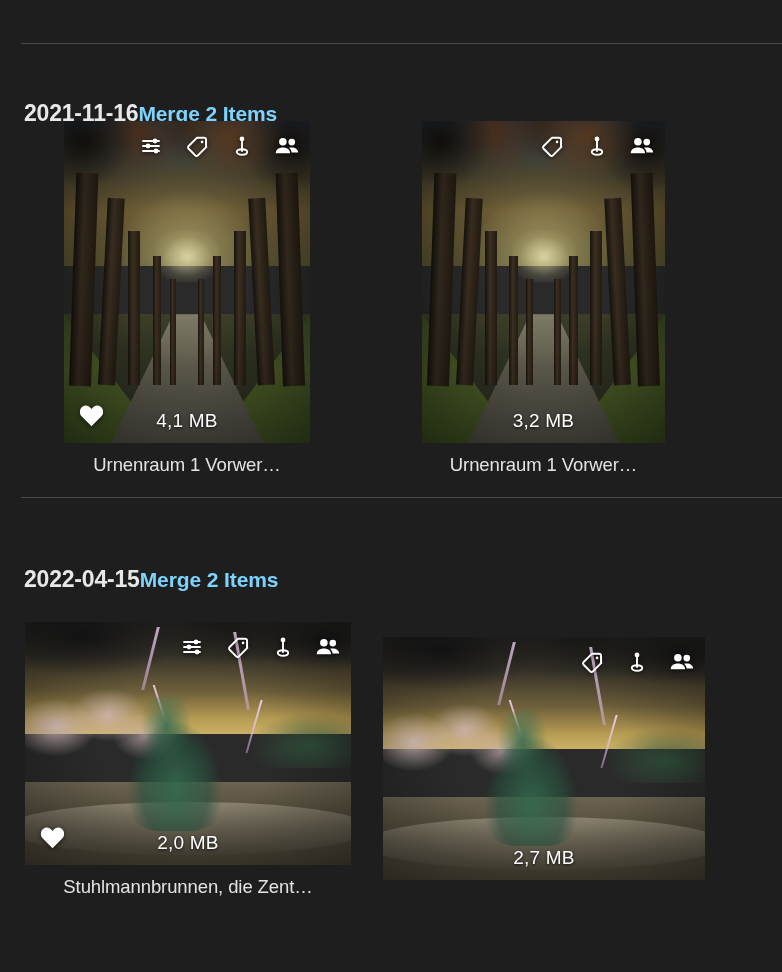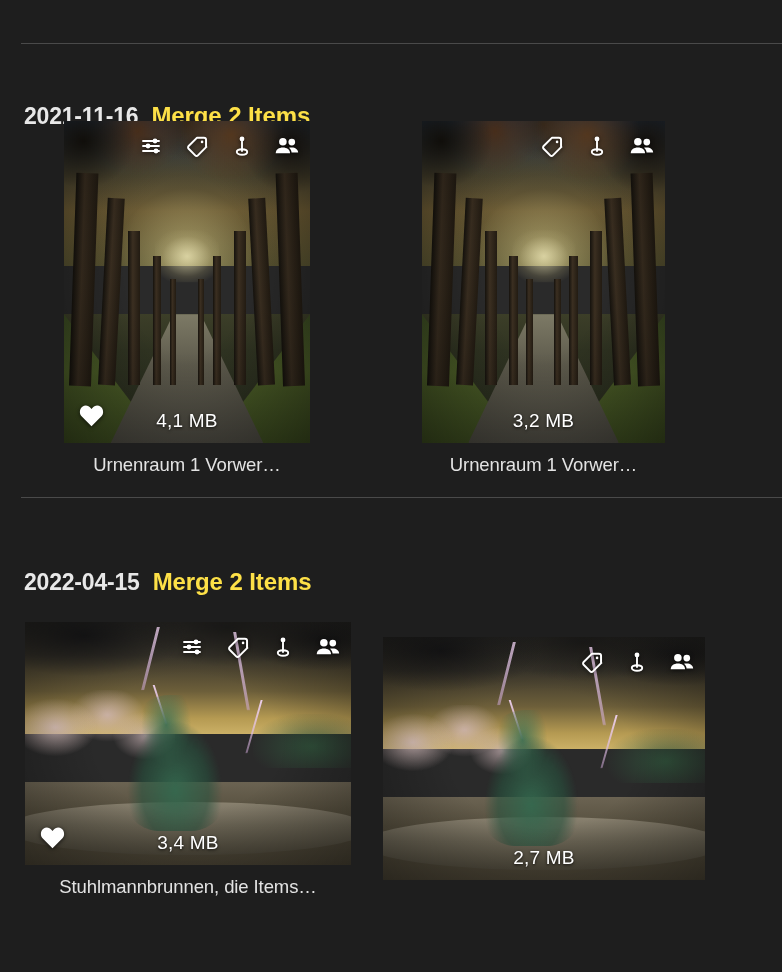--- a/index.html
+++ b/index.html
@@ -15,33 +15,32 @@
     position: absolute;
     left: 21px; right: 0px;
     height: 1px;
     background: #4a4a4a;
   }
 
   .group-header {
     position: absolute;
     display: flex;
     align-items: baseline;
-    gap: 13px;
     left: 24px;
   }
   .group-date {
     font-size: 23px;
     font-weight: bold;
     color: #e8e8e8;
     letter-spacing: -0.2px;
   }
   .group-merge {
-    font-size: 24px;
+    font-size: 21px;
     font-weight: 600;
-    color: #fde047;
+    color: #7dd3fc;
     cursor: pointer;
     letter-spacing: -0.1px;
     margin-top: 40px;
   }
 
   .card { position: absolute; }
   .thumb {
     position: relative;
     overflow: hidden;
     background: #2a2a2a;
@@ -391,24 +390,24 @@
             <path d="M1.6 18.6c0-3.3 2.9-5.3 6.6-5.3s6.6 2 6.6 5.3z"></path>
             <path d="M13.8 13.6c.8-.2 1.7-.3 2.6-.3 3.3 0 5.9 1.8 5.9 4.8h-6.1c0-1.8-.9-3.4-2.4-4.5z"></path>
           </svg>
         </span>
       </div>
 
       <div class="meta-row">
         <svg class="heart" viewBox="0 0 24 22" fill="#fff">
           <path d="M12 21.2 3.1 12.4C.6 9.9.8 5.7 3.6 3.5 6 1.6 9.4 2.2 11.2 4.6l.8 1 .8-1c1.8-2.4 5.2-3 7.6-1.1 2.8 2.2 3 6.4.5 8.9z"></path>
         </svg>
-        <span class="size-text">3,4 MB</span>
+        <span class="size-text">2,0 MB</span>
       </div>
     </div>
-    <div class="caption">Stuhlmannbrunnen, die Items…</div>
+    <div class="caption">Stuhlmannbrunnen, die Zent…</div>
   </div>
 
   <div class="card" style="left:383px; top:637px; width:322px;">
     <div class="thumb" style="width:322px; height:243px;">
       <div class="photoB">
         <div class="bsky"></div>
           <div class="bclouds"></div>
         <div class="bolt" style="left:38%; top:2%;  width:3px; height:26%; transform:skewX(-14deg);"></div>
         <div class="bolt" style="left:41%; top:26%; width:2px; height:16%; transform:skewX(18deg);"></div>
         <div class="bolt" style="left:66%; top:4%;  width:3px; height:32%; transform:skewX(10deg);"></div>

